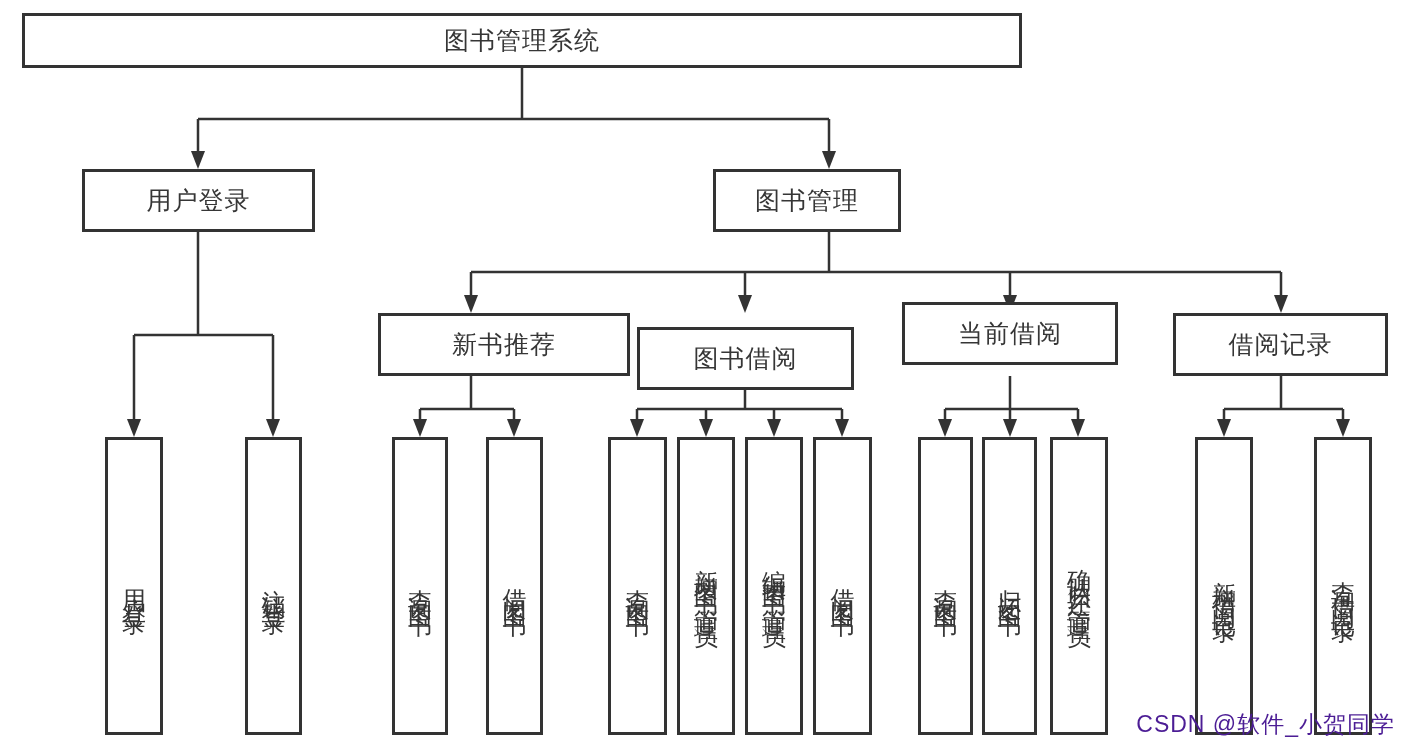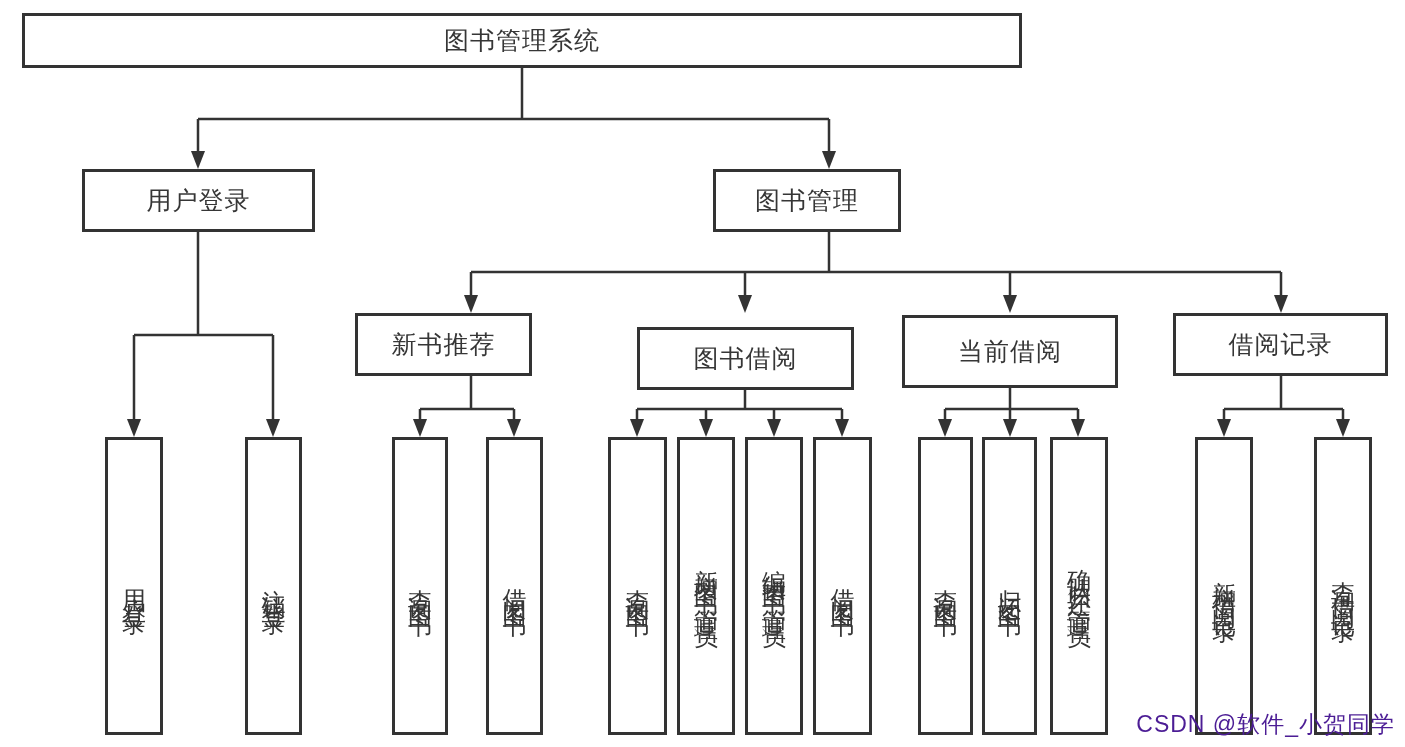--- a/index.html
+++ b/index.html
@@ -79,27 +79,27 @@
     <span class="lbl">图书管理系统</span>
   </div>
 
   <div class="node h" style="left:82px;top:169px;width:233px;height:63px">
     <span class="lbl">用户登录</span>
   </div>
   <div class="node h" style="left:713px;top:169px;width:188px;height:63px">
     <span class="lbl">图书管理</span>
   </div>
 
-  <div class="node h" style="left:355px;top:313px;width:177px;height:63px">
+  <div class="node h" style="left:378px;top:313px;width:252px;height:63px">
     <span class="lbl">新书推荐</span>
   </div>
   <div class="node h" style="left:637px;top:327px;width:217px;height:63px">
     <span class="lbl">图书借阅</span>
   </div>
-  <div class="node h" style="left:902px;top:315px;width:216px;height:73px">
+  <div class="node h" style="left:902px;top:302px;width:216px;height:63px">
     <span class="lbl">当前借阅</span>
   </div>
   <div class="node h" style="left:1173px;top:313px;width:215px;height:63px">
     <span class="lbl">借阅记录</span>
   </div>
 
   <div class="node v" style="left:105px;top:437px;width:58px;height:298px">
     <span class="vlbl">用户登录</span>
   </div>
   <div class="node v" style="left:245px;top:437px;width:57px;height:298px">

